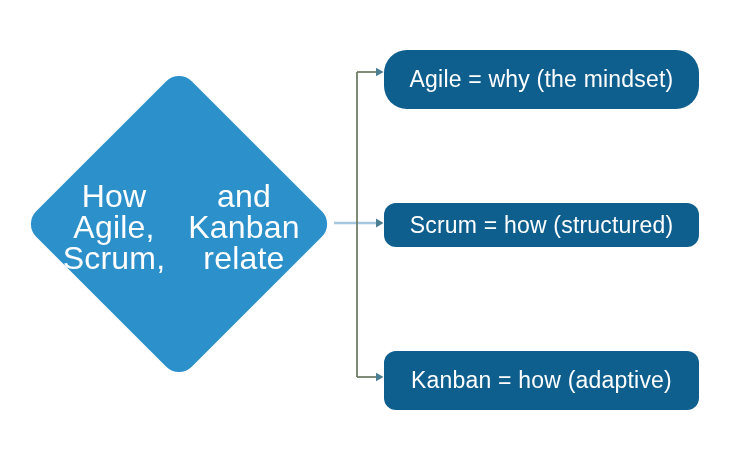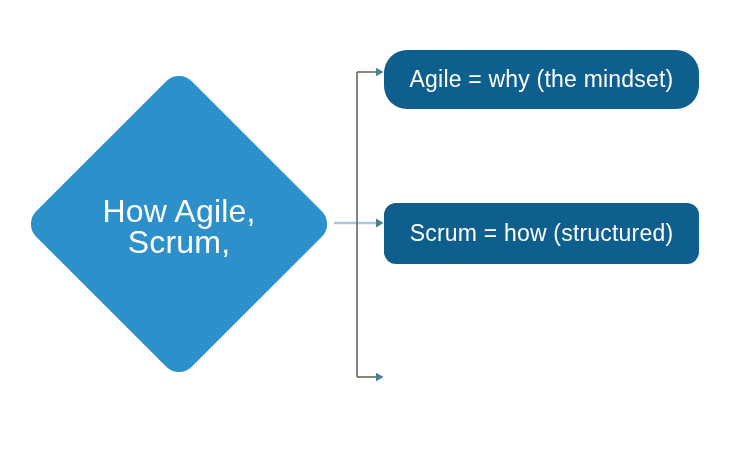--- a/index.html
+++ b/index.html
@@ -54,40 +54,41 @@
     border-radius:12px;
     display:flex;
     align-items:center;
     justify-content:center;
     color:var(--node-text);
     font-size:23px;
     letter-spacing:0.2px;
     white-space:nowrap;
   }
   .node-1{top:50px;border-radius:23px;}
-  .node-2{top:203px;height:61px;}
+  .node-2{top:203px;height:44px;}
   .node-3{top:351px;}
   svg.connectors{
     position:absolute;
     left:0;top:0;width:741px;height:458px;
     pointer-events:none;
   }
   .main-line{stroke:var(--main-line);stroke-width:2.6;fill:none;}
   .branch-line{stroke:var(--branch-line);stroke-width:1.7;fill:none;}
   .arrowhead{fill:var(--arrow);stroke:none;}
 </style>
 </head>
 <body>
 
 <div class="canvas">
 
   <div class="diamond"></div>
 
   <div class="diamond-label">
     <span>How Agile, Scrum,</span>
+    <span>and Kanban relate</span>
   </div>
 
   <svg class="connectors" viewBox="0 0 741 458" xmlns="http://www.w3.org/2000/svg">
 
     <line class="main-line" x1="334" y1="223" x2="377" y2="223"></line>
 
     <line class="branch-line" x1="357" y1="72" x2="357" y2="377"></line>
 
     <line class="branch-line" x1="357" y1="72" x2="377" y2="72"></line>
 
@@ -97,14 +98,17 @@
     <polygon class="arrowhead" points="376,218.6 383.5,223 376,227.4"></polygon>
     <polygon class="arrowhead" points="376,372.8 383.5,377 376,381.2"></polygon>
   </svg>
 
   <div class="node node-1">
     <span>Agile = why (the mindset)</span>
   </div>
   <div class="node node-2">
     <span>Scrum = how (structured)</span>
   </div>
+  <div class="node node-3">
+    <span>Kanban = how (adaptive)</span>
+  </div>
 
 </div>
 
 </body></html>

